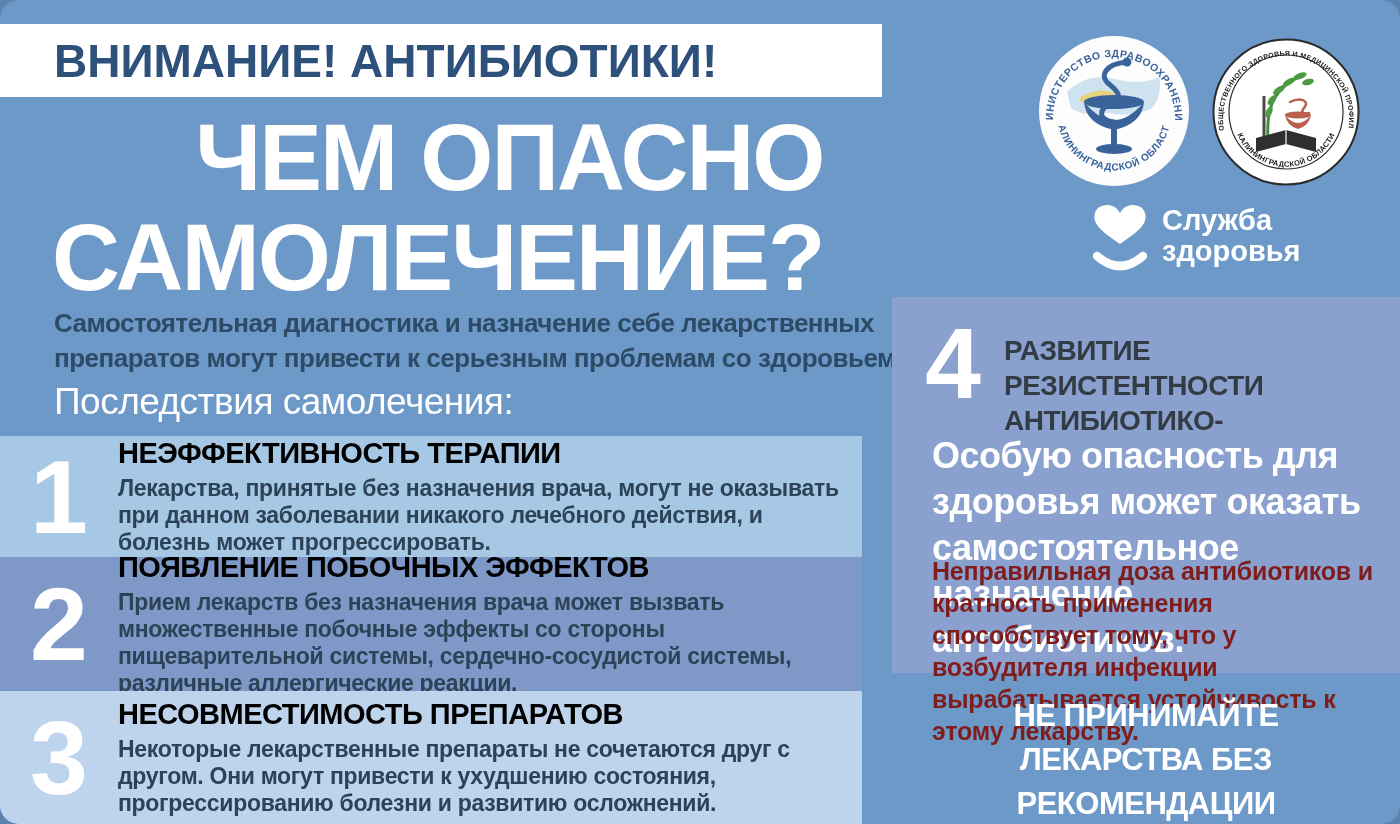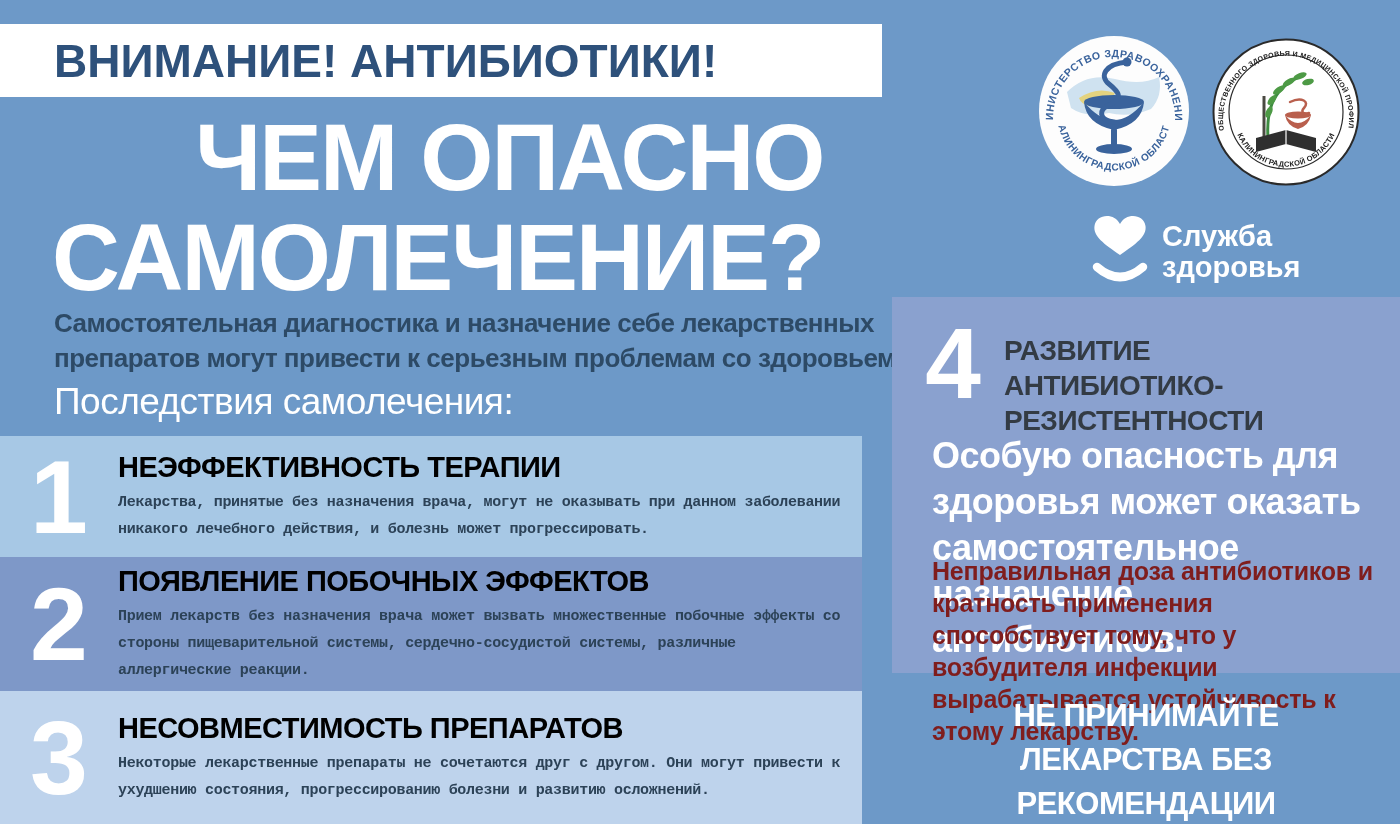--- a/index.html
+++ b/index.html
@@ -1,18 +1,18 @@
 <!DOCTYPE html>
 <html lang="ru"><head>
 <meta charset="utf-8">
 <style>
   html,body{margin:0;padding:0;background:#5c83ad;}
   .poster{
     position:relative;width:1400px;height:824px;overflow:hidden;
-    background:#6d99c8;font-family:"Liberation Sans",sans-serif;
+    background:#6d99c8;font-family:"Liberation Sans",sans-serif;border-radius:19px;
   }
   .abs{position:absolute;}
 
   
   .banner{left:0;top:24px;width:882px;height:73px;background:#ffffff;
     display:flex;align-items:center;}
   .banner-title{padding-left:54px;font-size:46px;font-weight:bold;
     color:#2e517b;letter-spacing:0px;white-space:nowrap;}
 
   
@@ -30,42 +30,42 @@
 
   
   .item{left:0;width:862px;display:flex;}
   .item-1{top:436px;height:121px;background:#a7c8e5;}
   .item-2{top:557px;height:134px;background:#7e98c8;}
   .item-3{top:691px;height:133px;background:#bed3ec;}
   .item-num{flex:0 0 118px;display:flex;align-items:center;justify-content:center;
     font-size:104px;font-weight:bold;color:#ffffff;line-height:1;}
   .item-text{flex:1;padding-right:20px;display:flex;flex-direction:column;justify-content:center;}
   .item-title{font-size:29px;font-weight:bold;color:#000000;letter-spacing:-0.5px;margin-bottom:5px;}
-  .item-body{font-size:15px;line-height:27px;font-weight:bold;color:#2c4257;
-    letter-spacing:-0.3px;max-width:735px;font-family:Liberation Mono, monospace;}
+  .item-body{font-size:23px;line-height:27px;font-weight:bold;color:#2c4257;
+    letter-spacing:-0.3px;max-width:735px;}
 
   
   .panel4{left:892px;top:297px;width:508px;height:376px;background:#8aa1cf;}
   .panel4-num{position:absolute;left:18px;top:16px;width:86px;text-align:center;
     font-size:100px;font-weight:bold;color:#ffffff;line-height:1;}
   .panel4-title{position:absolute;left:112px;top:36px;font-size:28px;line-height:35px;
     font-weight:bold;color:#333b44;letter-spacing:-0.5px;}
   .panel4-title span{display:block;}
   .panel4-highlight{position:absolute;left:40px;top:136px;width:452px;
     font-size:36px;line-height:46px;font-weight:bold;color:#ffffff;letter-spacing:-0.5px;}
   .panel4-body{position:absolute;left:40px;top:258px;width:452px;
     font-size:25px;line-height:32px;font-weight:bold;color:#7f1d1d;letter-spacing:-0.2px;}
 
   
   .footer-warning{left:892px;top:694px;width:508px;text-align:center;
     font-size:31px;line-height:44px;font-weight:bold;color:#ffffff;letter-spacing:-0.5px;}
   .footer-warning span{display:block;}
 
   
-  .health-service{left:1092px;top:199px;display:flex;align-items:center;margin-top:11px;}
+  .health-service{left:1092px;top:199px;display:flex;align-items:flex-start;}
   .hs-text{margin-left:14px;margin-top:6px;font-size:29px;line-height:31px;
     font-weight:bold;color:#ffffff;}
   .hs-text span{display:block;}
 
   .arc-text{font-weight:bold;}
 </style>
 </head>
 <body>
 
 <div class="poster">
@@ -173,22 +173,22 @@
     <div class="item-text">
       <div class="item-title">НЕСОВМЕСТИМОСТЬ ПРЕПАРАТОВ</div>
       <div class="item-body">Некоторые лекарственные препараты не сочетаются друг с другом. Они могут привести к ухудшению состояния, прогрессированию болезни и развитию осложнений.</div>
     </div>
   </div>
 
   <div class="abs panel4">
     <div class="panel4-num">4</div>
     <div class="panel4-title">
       <span>РАЗВИТИЕ</span>
+      <span>РЕЗИСТЕНТНОСТИ</span>
       <span>АНТИБИОТИКО-</span>
-      <span>РЕЗИСТЕНТНОСТИ</span>
     </div>
     <div class="panel4-highlight">Особую опасность для здоровья может оказать самостоятельное назначение антибиотиков.</div>
     <div class="panel4-body">Неправильная доза антибиотиков и кратность применения способствует тому, что у возбудителя инфекции вырабатывается устойчивость к этому лекарству.</div>
   </div>
 
   <div class="abs footer-warning">
     <span>НЕ ПРИНИМАЙТЕ</span>
     <span>ЛЕКАРСТВА БЕЗ РЕКОМЕНДАЦИИ</span>
 
   </div>

